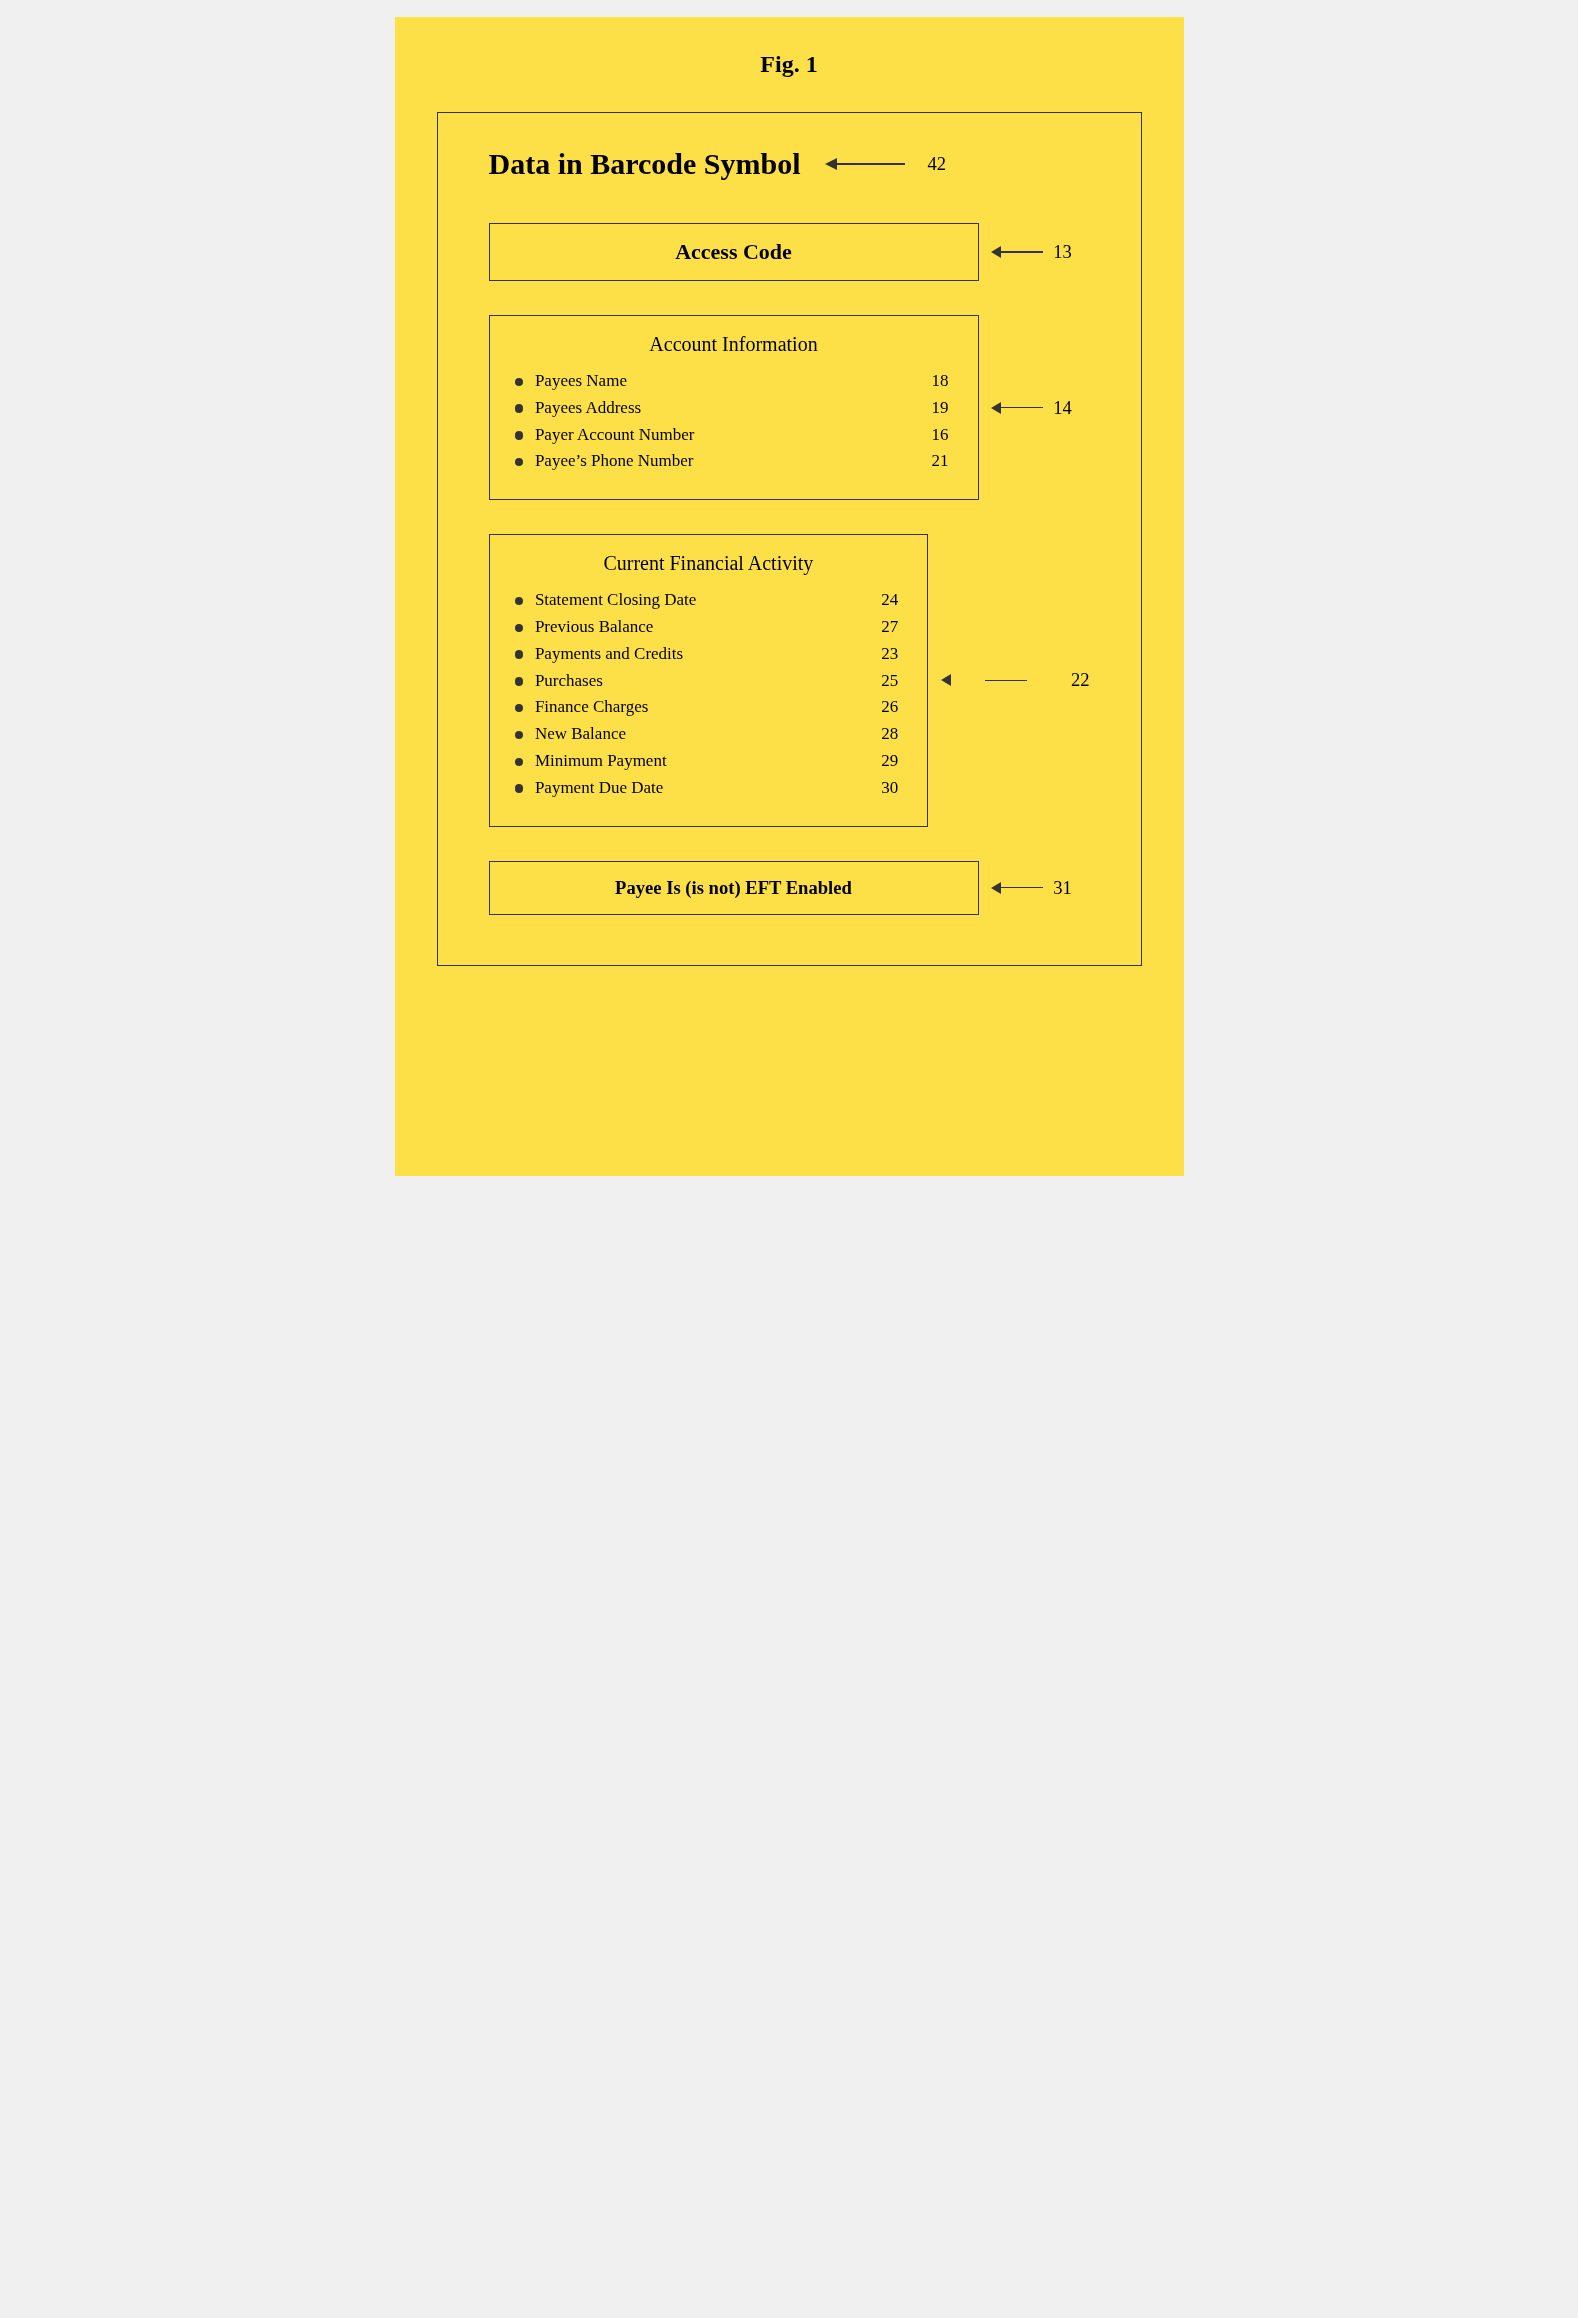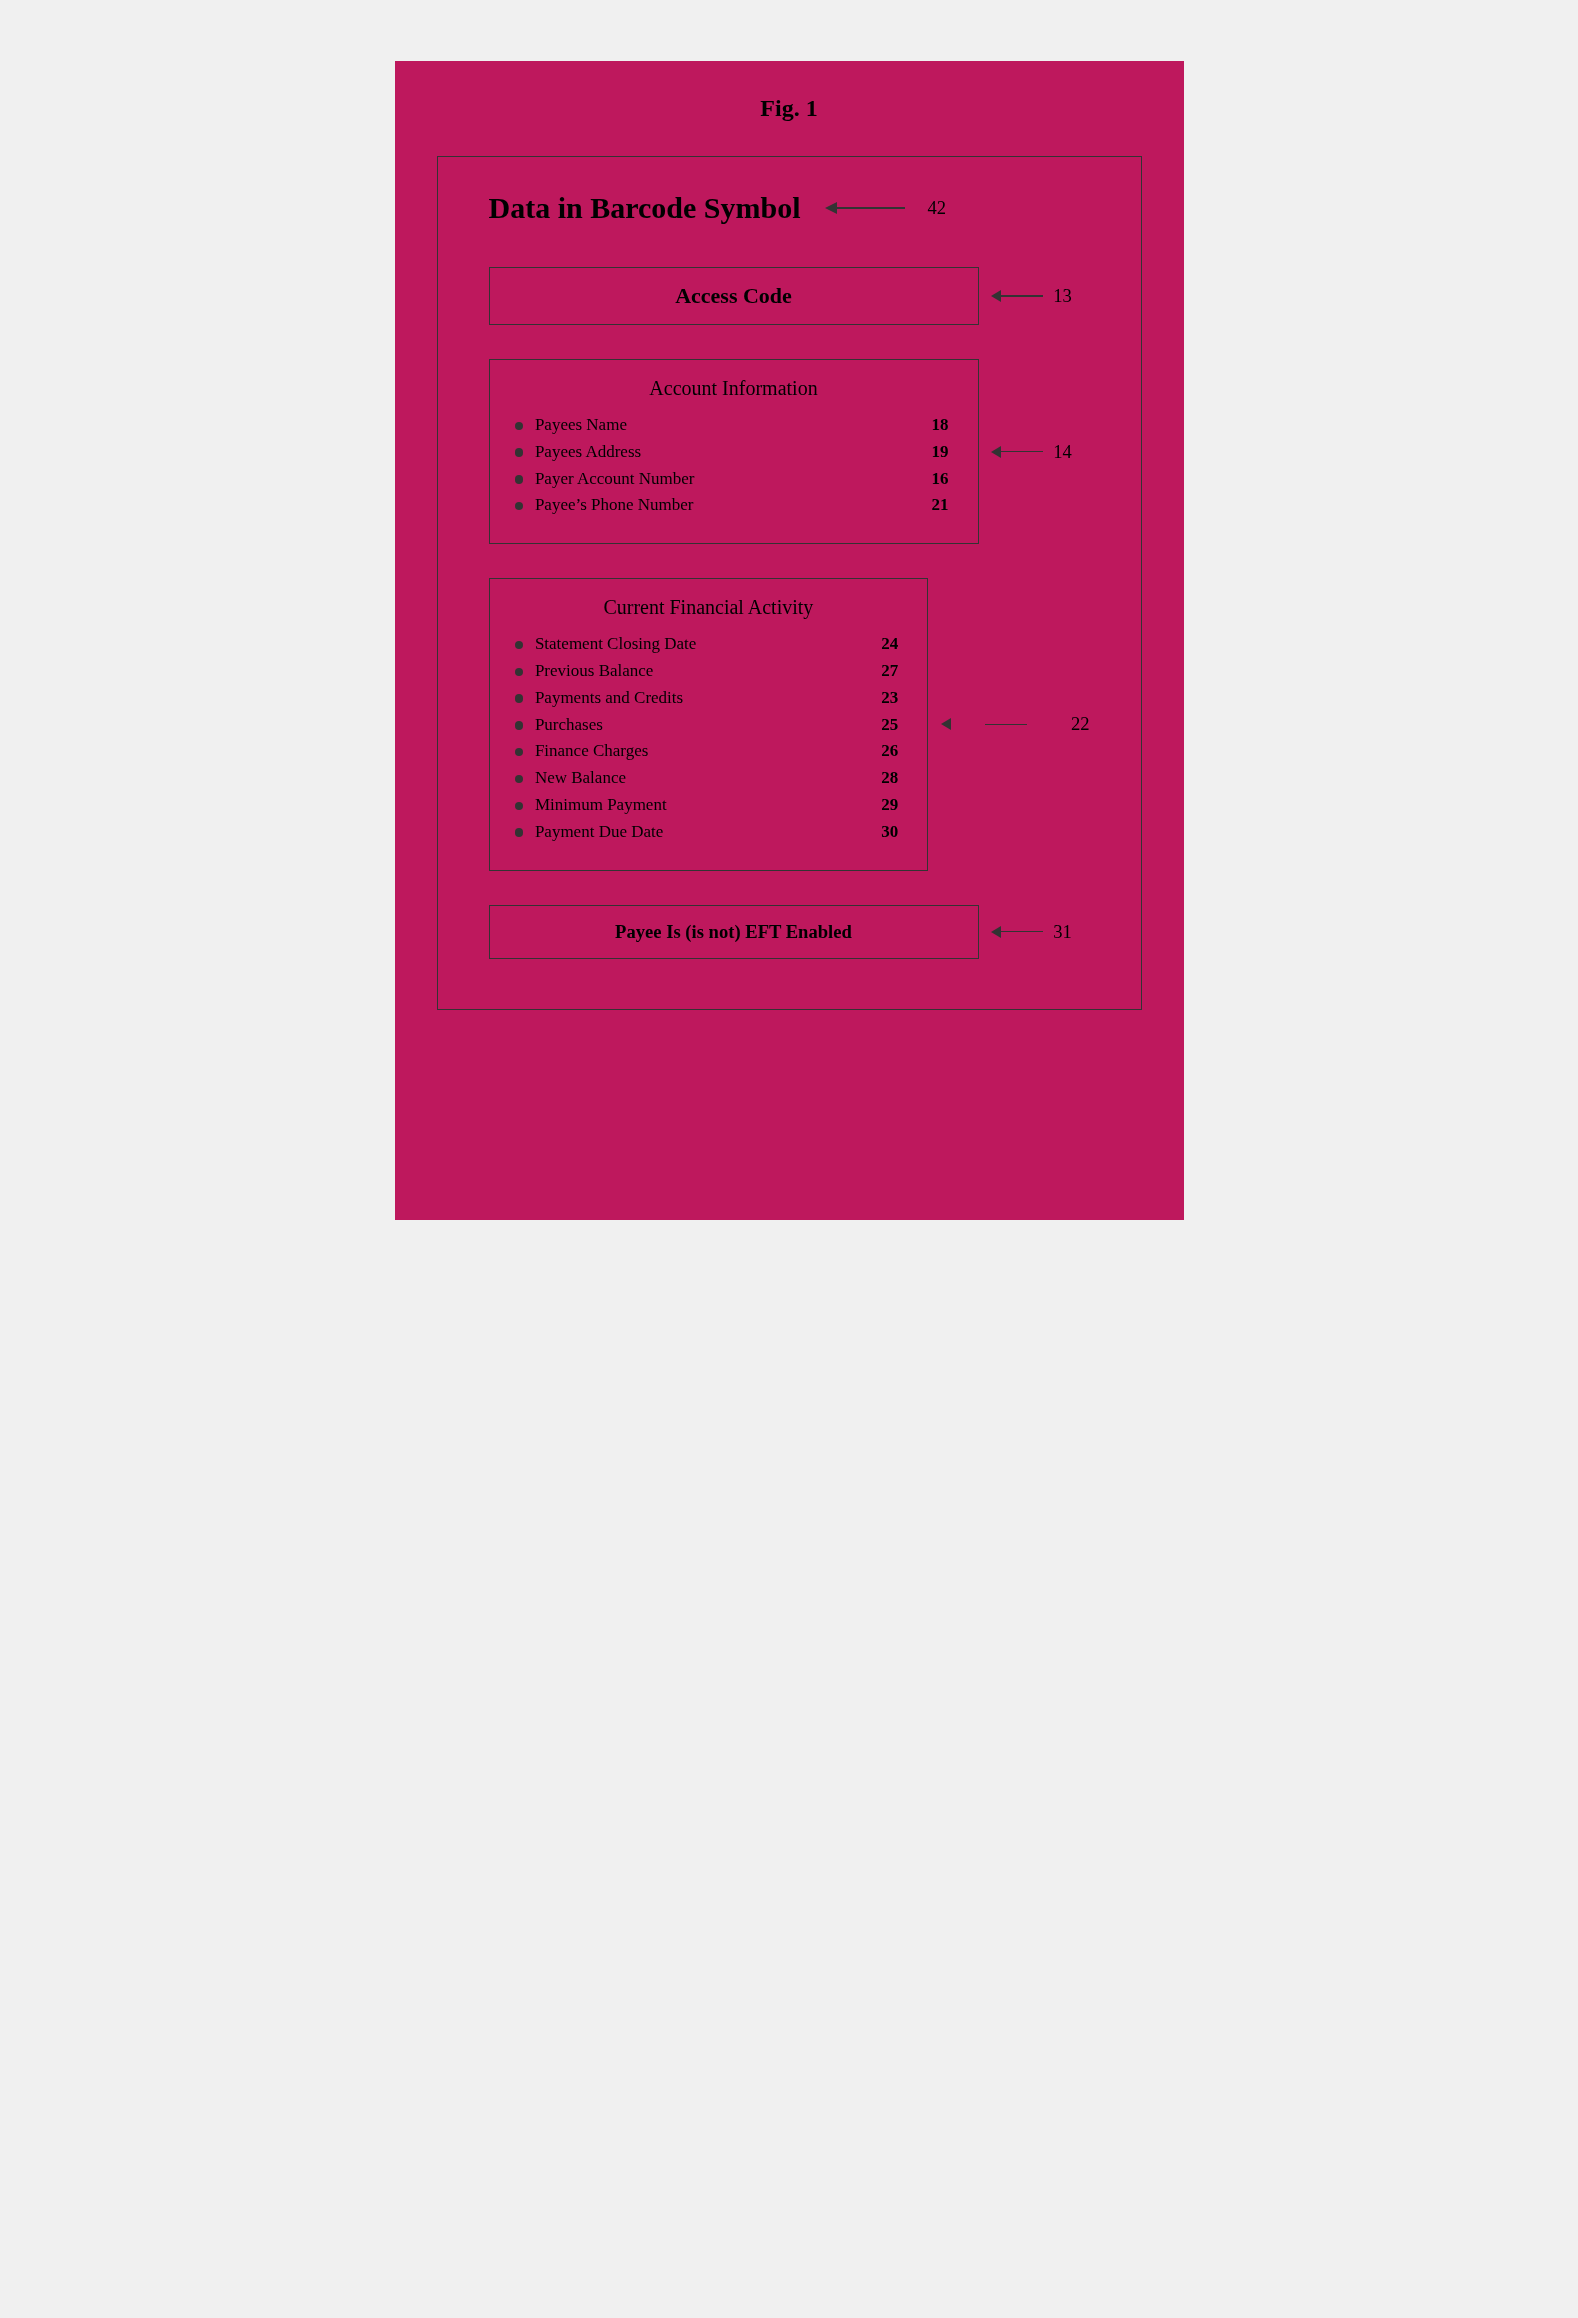--- a/index.html
+++ b/index.html
@@ -13,24 +13,23 @@
       display: flex;
       justify-content: center;
       align-items: flex-start;
       padding: 17px;
       font-family: 'Times New Roman', Times, serif;
     }
 
     .page {
       width: 789px;
       min-height: 1159px;
-      background: #be185d;
+      background: #fde047;
       position: relative;
       padding: 34px 17px 34px 17px;
-      margin-top: 44px;
     }
 
     .fig-title {
       text-align: center;
       font-size: 24px;
       font-weight: bold;
       margin-bottom: 34px;
     }
 
     .outer-border {
@@ -159,21 +158,21 @@
       margin-right: 12px;
       flex-shrink: 0;
       margin-top: 3.4px;
     }
 
     .bullet-text {
       flex: 1;
     }
 
     .bullet-number {
-      font-weight: bold;
+      font-weight: normal;
       font-size: 17px;
       margin-left: 17px;
       min-width: 21px;
     }
 
     
     .financial-wrapper {
       display: flex;
       align-items: center;
       margin-bottom: 34px;

